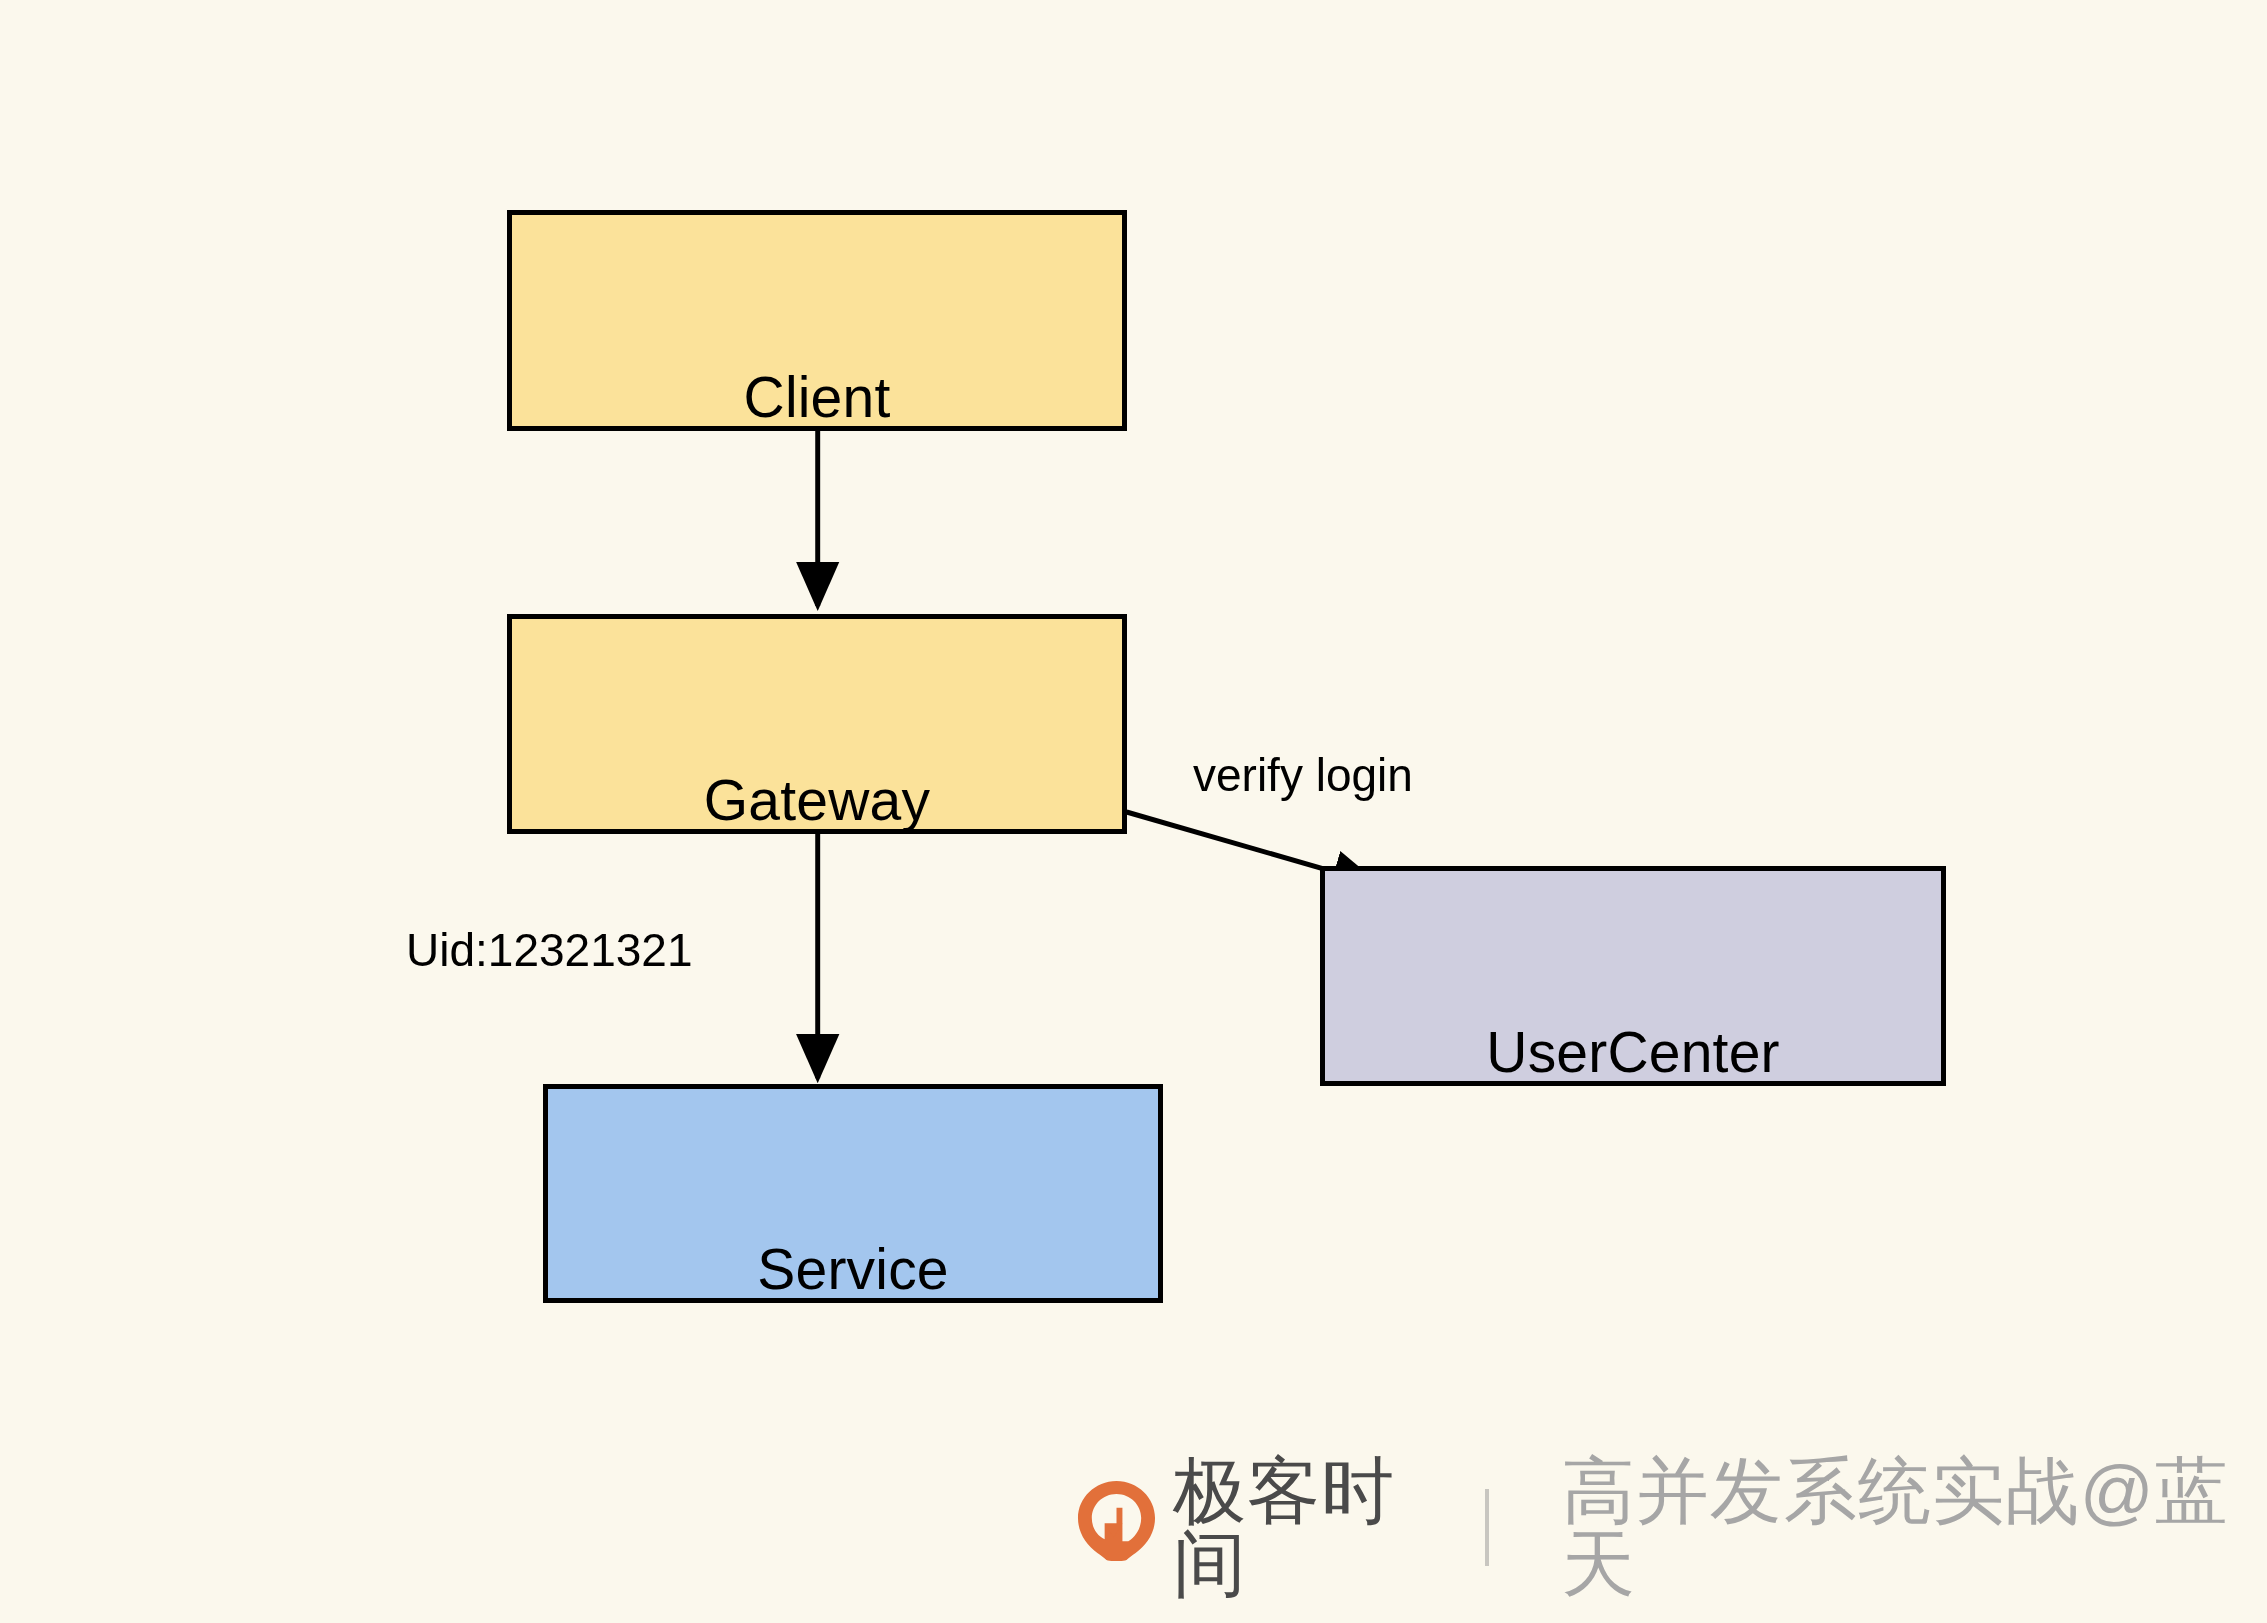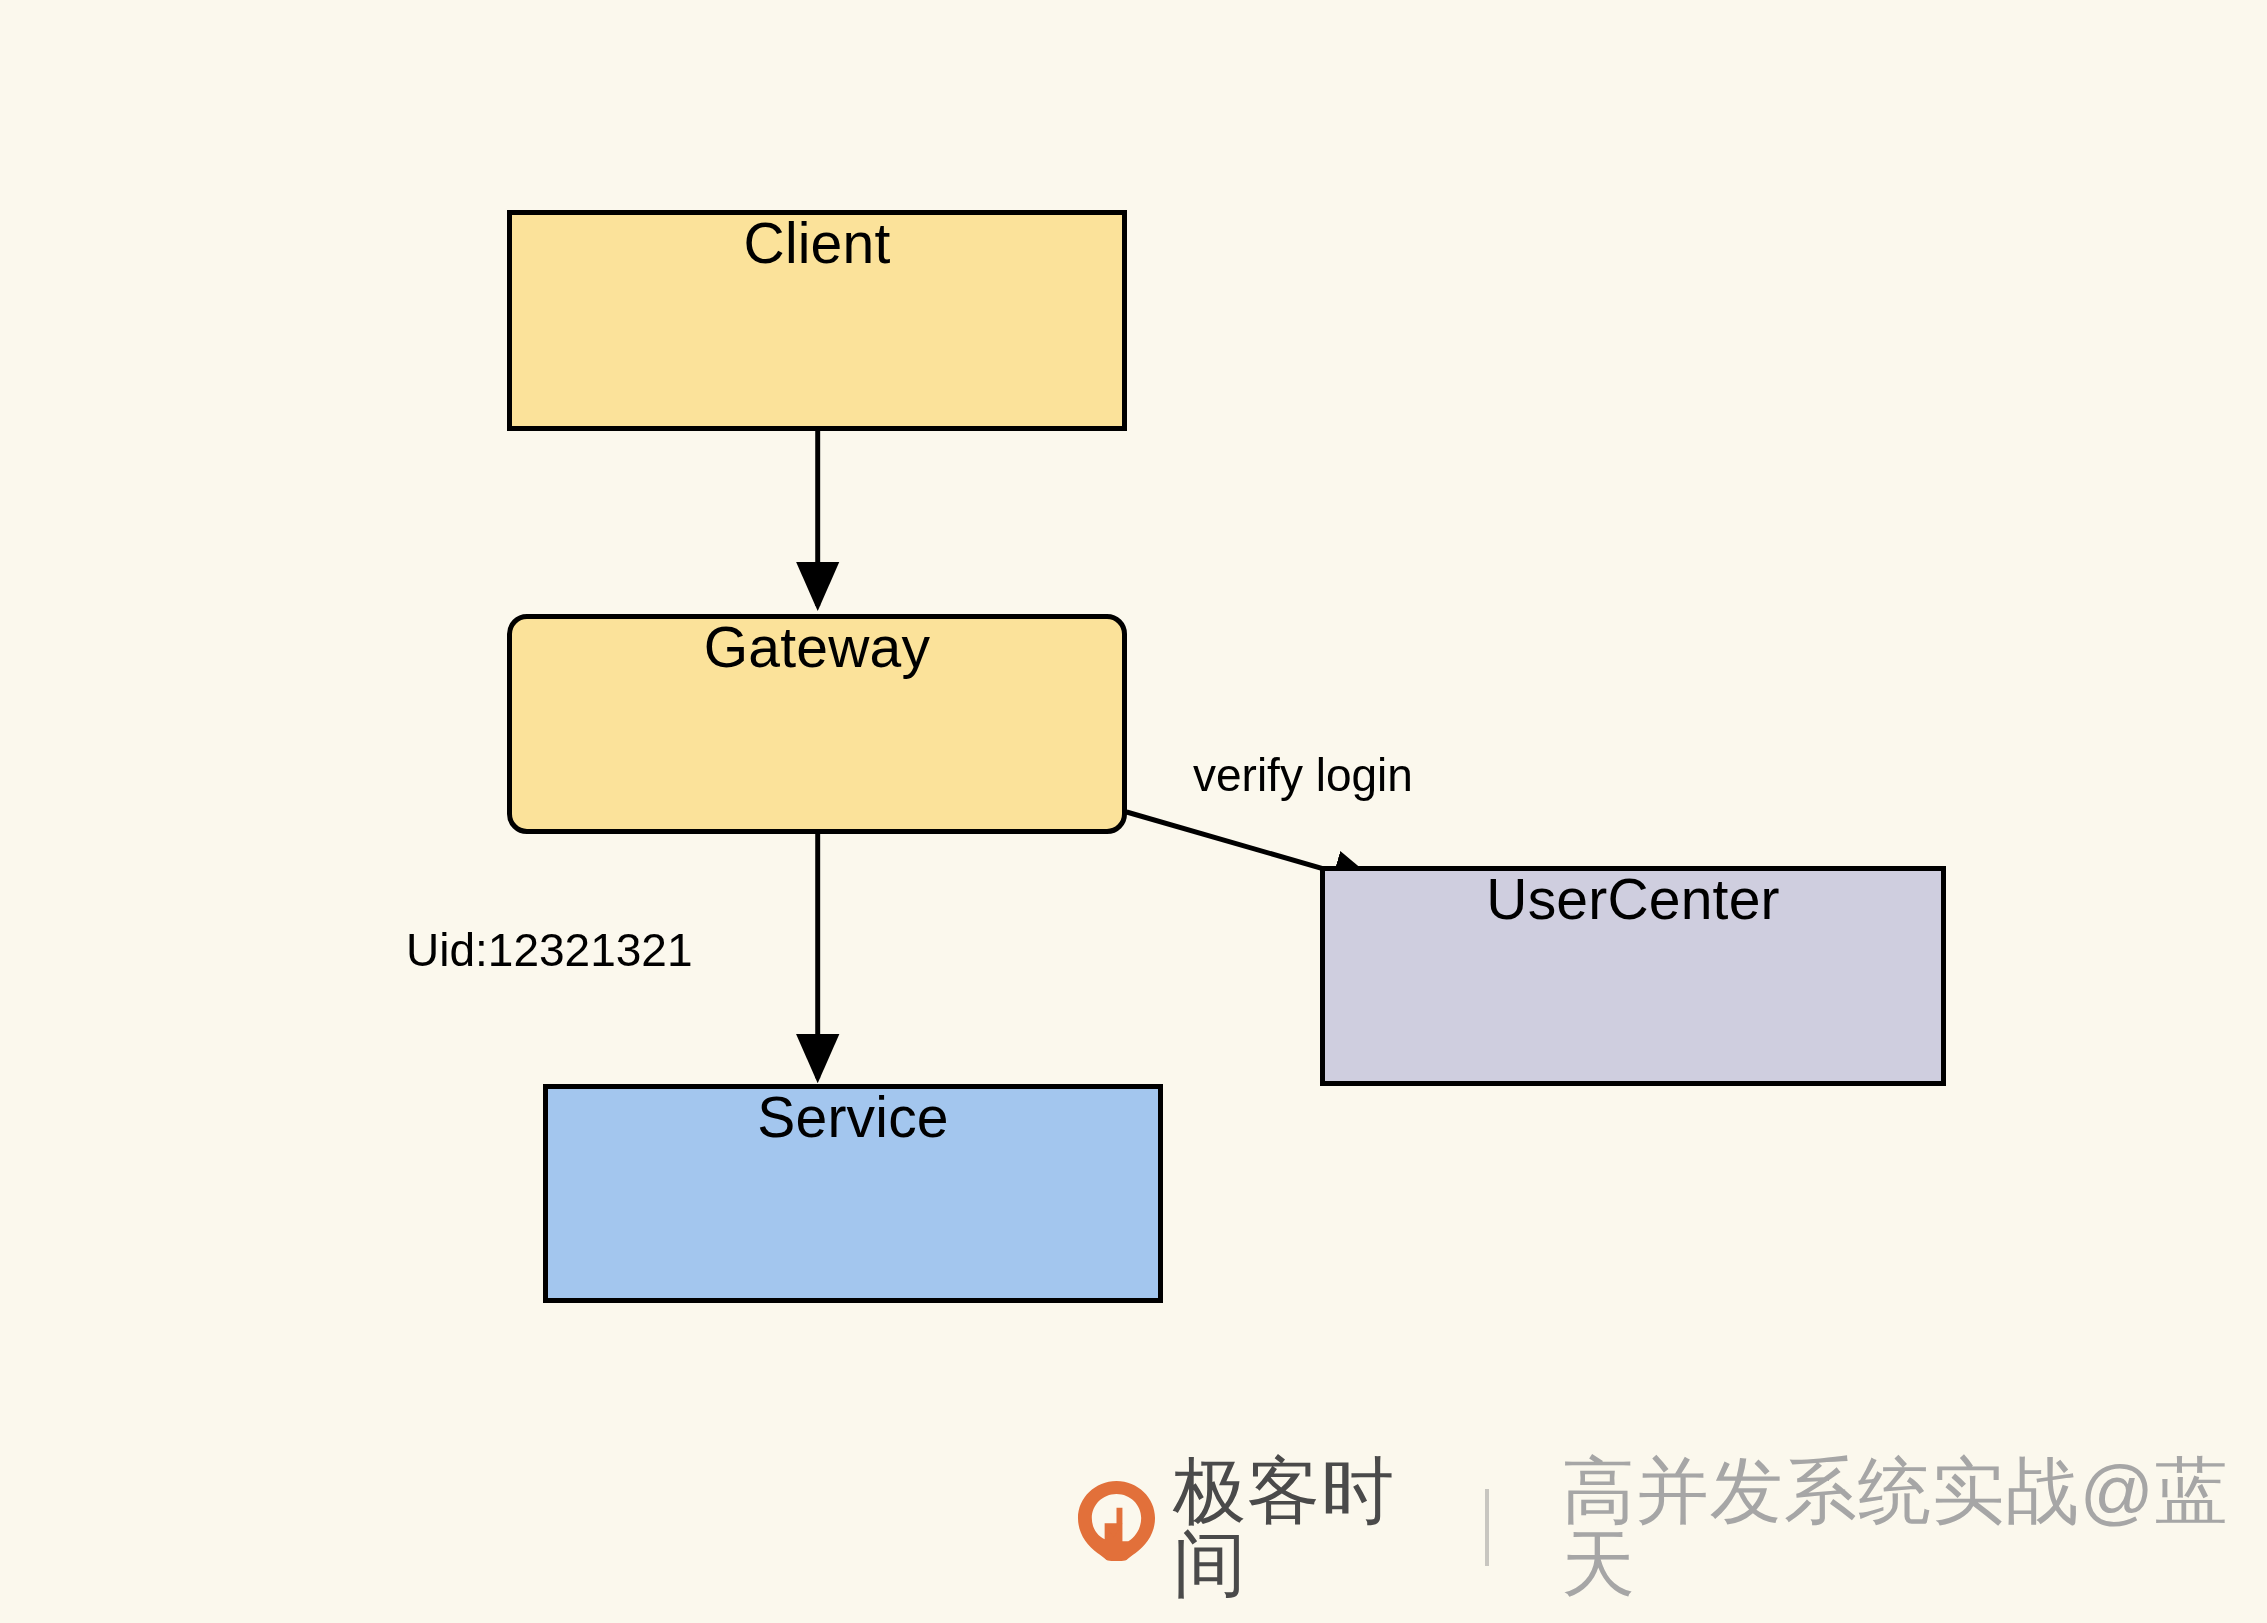--- a/index.html
+++ b/index.html
@@ -17,42 +17,41 @@
     position: relative;
     width: 2267px;
     height: 1624px;
     background: var(--bg, #FBF8ED);
   }
   .node {
     position: absolute;
     box-sizing: border-box;
     border: 5px solid #000000;
     display: flex;
-    align-items: flex-start;
+    align-items: flex-end;
     justify-content: center;
     color: #000000;
     font-size: 57px;
     font-weight: 400;
     letter-spacing: 0.2px;
     line-height: 1;
   }
   #node-client {
     left: 507px;
     top: 210px;
     width: 620px;
     height: 221px;
     background: #FBE29A;
   }
   #node-gateway {
     left: 507px;
     top: 614px;
     width: 620px;
     height: 220px;
     background: #FBE29A;
-    border-radius: 20px;
   }
   #node-service {
     left: 507px;
     top: 1084px;
     width: 620px;
     height: 219px;
     background: #A3C6EE;
     margin-left: 36px;
   }
   #node-usercenter {

